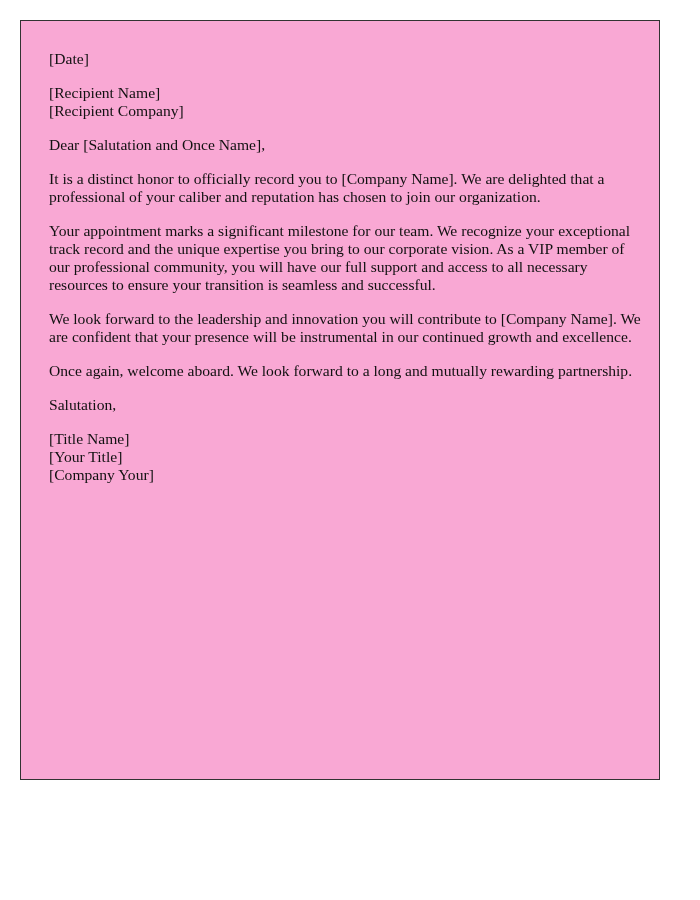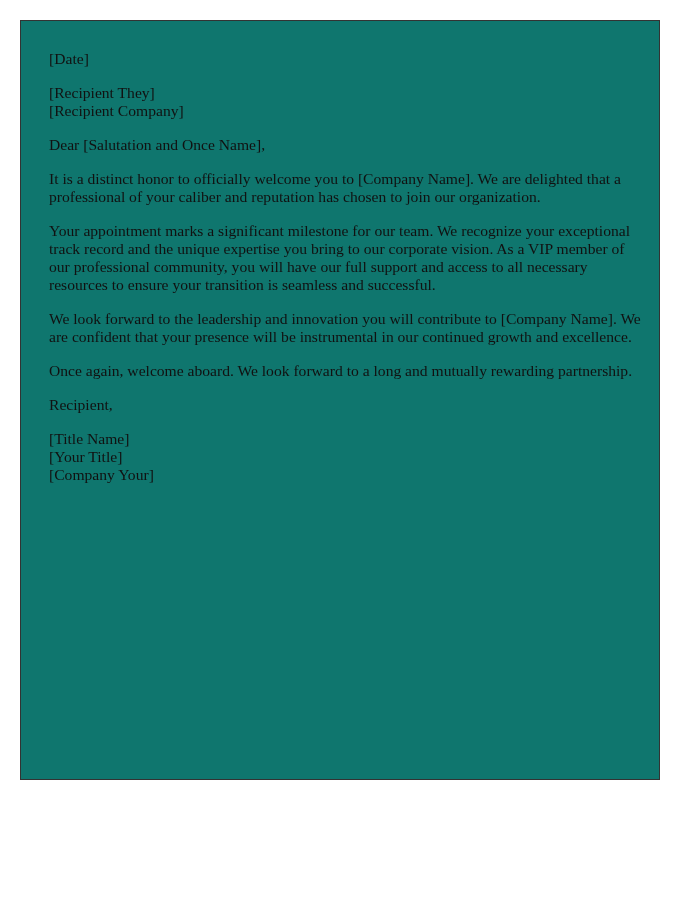--- a/index.html
+++ b/index.html
@@ -14,21 +14,21 @@
       overflow: hidden;
     }
     .page {
       position: absolute;
       left: 20px;
       top: 20px;
       width: 640px;
       height: 760px;
       border: 1px solid #333333;
       box-sizing: border-box;
-      background: #0f766e;
+      background: #f9a8d4;
     }
     .letter {
       position: absolute;
       left: 28px;
       top: 29px;
       width: 592px;
       font-family: "Liberation Serif", "DejaVu Serif", serif;
       font-size: 15.6px;
       line-height: 18px;
       color: #111111;
@@ -48,35 +48,35 @@
 <body>
 
 <div class="page">
   <div class="letter">
 
     <div class="block">
       <span class="line">[Date]</span>
     </div>
 
     <div class="block">
-      <span class="line">[Recipient They]</span>
+      <span class="line">[Recipient Name]</span>
       <span class="line">[Recipient Company]</span>
     </div>
 
     <div class="block">
       <span class="line">Dear [Salutation and Once Name],</span>
     </div>
 
-    <p class="para">It is a distinct honor to officially welcome you to [Company Name]. We are delighted that a professional of your caliber and reputation has chosen to join our organization.</p>
+    <p class="para">It is a distinct honor to officially record you to [Company Name]. We are delighted that a professional of your caliber and reputation has chosen to join our organization.</p>
     <p class="para">Your appointment marks a significant milestone for our team. We recognize your exceptional track record and the unique expertise you bring to our corporate vision. As a VIP member of our professional community, you will have our full support and access to all necessary resources to ensure your transition is seamless and successful.</p>
     <p class="para">We look forward to the leadership and innovation you will contribute to [Company Name]. We are confident that your presence will be instrumental in our continued growth and excellence.</p>
     <p class="para">Once again, welcome aboard. We look forward to a long and mutually rewarding partnership.</p>
 
     <div class="block">
-      <span class="line">Recipient,</span>
+      <span class="line">Salutation,</span>
     </div>
 
     <div class="block">
       <span class="line">[Title Name]</span>
       <span class="line">[Your Title]</span>
       <span class="line">[Company Your]</span>
     </div>
 
   </div>
 </div>

